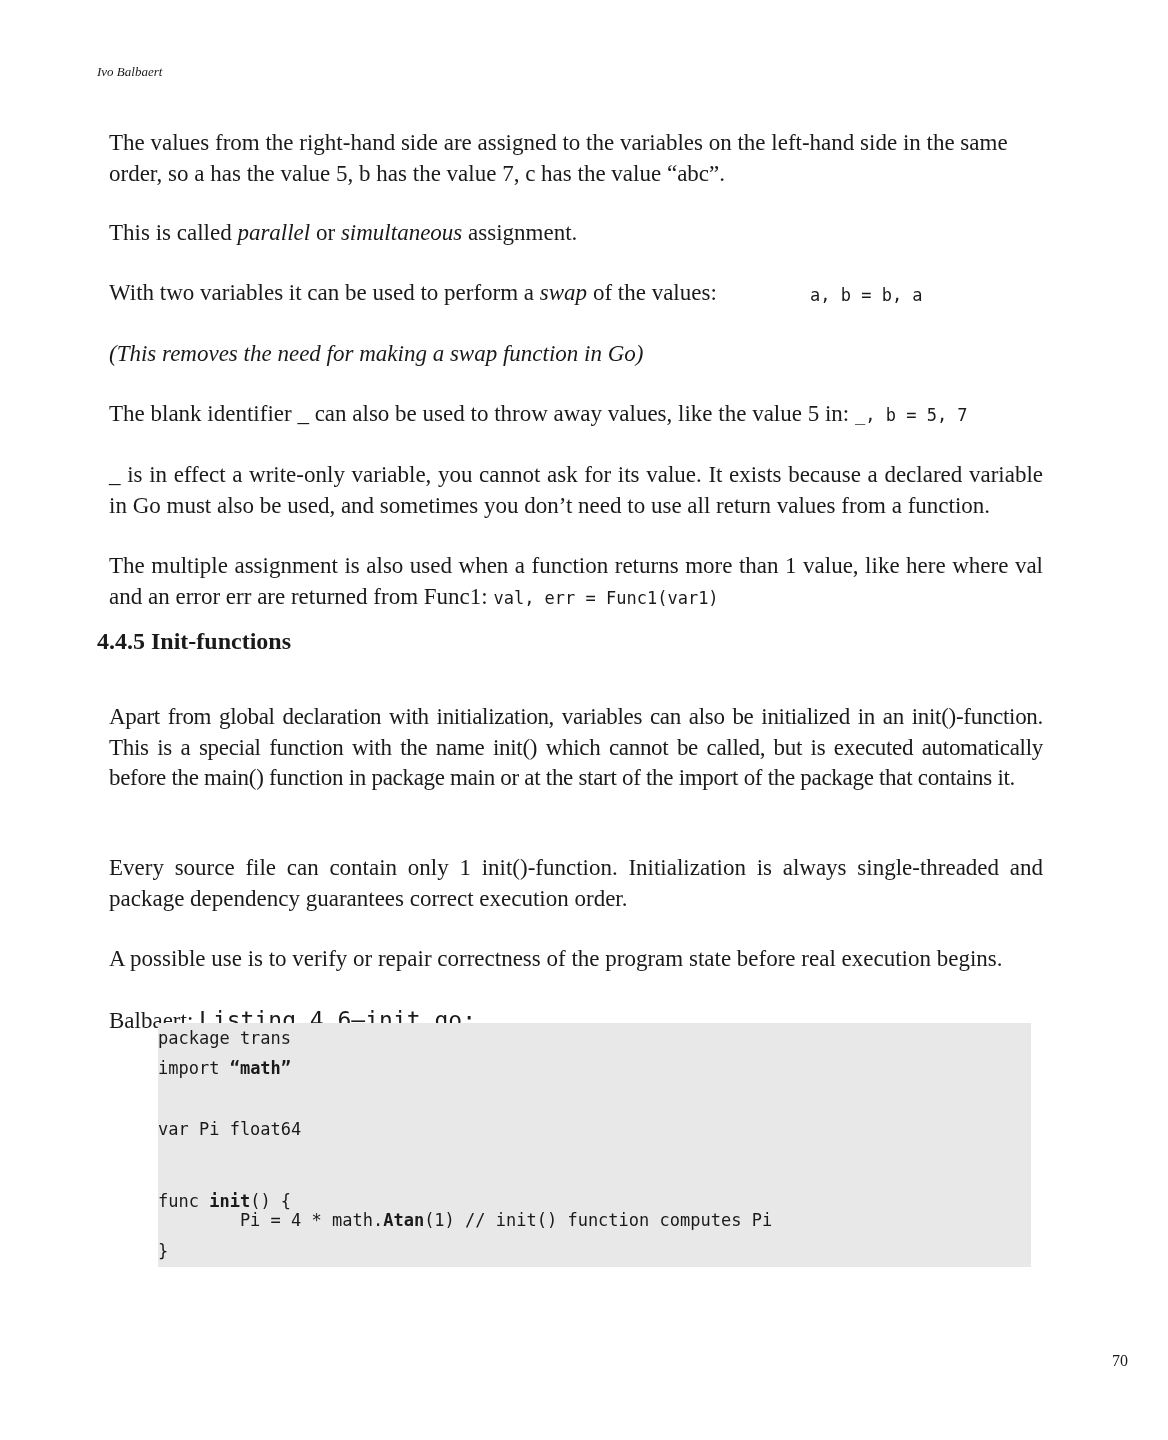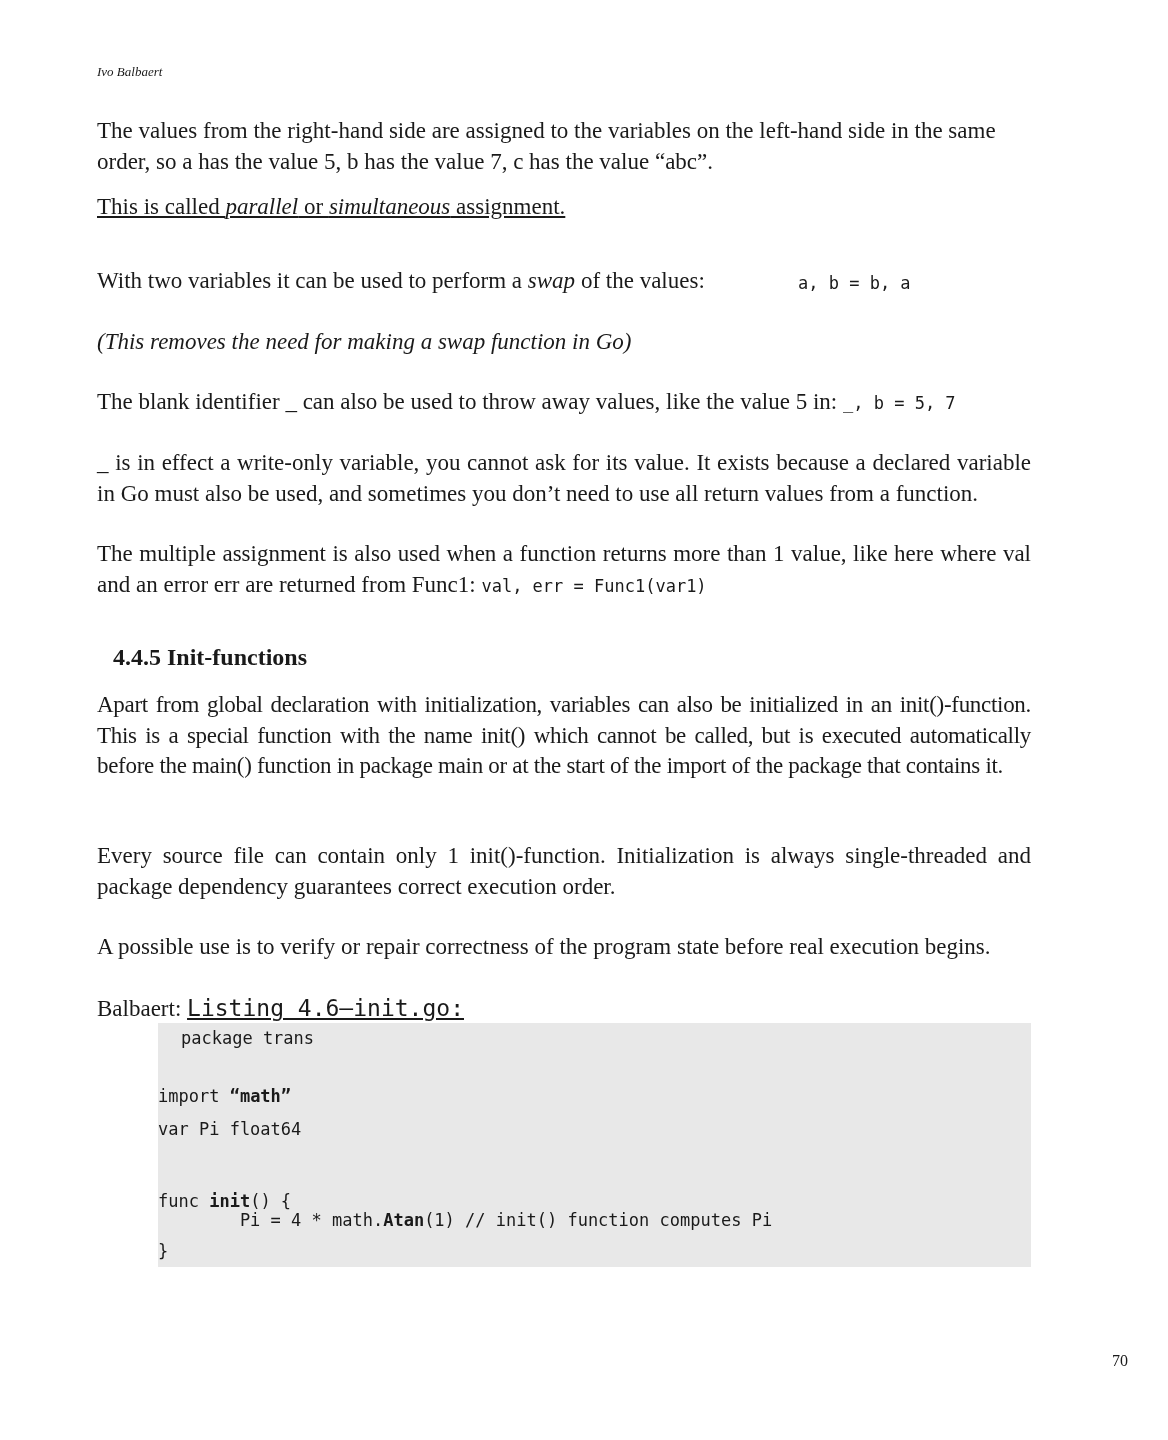--- a/index.html
+++ b/index.html
@@ -1,36 +1,36 @@
 <!DOCTYPE html>
 <html><head>
   <meta charset="utf-8">
   <style>
     html, body { margin: 0; padding: 0; background: #ffffff; }
     body { width: 1168px; height: 1440px; position: relative; overflow: hidden; color: #1a1a1a; }
     .serif { font-family: "Liberation Serif", "DejaVu Serif", serif; }
     .mono { font-family: "DejaVu Sans Mono", "Liberation Mono", monospace; text-align: right; }
     .header { position: absolute; left: 97px; top: 64px; font-size: 13px; font-style: italic; }
-    .p { position: absolute; left: 97px; width: 934px; font-size: 23px; line-height: 30.5px; margin: 0; }
+    .p { position: absolute; left: 97px; width: 934px; font-size: 23px; line-height: 30.5px; margin: 12px; }
     .just { text-align: justify; }
     .code-inline { font-size: 17px; }
-    h3 { position: absolute; left: 97px; top: 628px; font-size: 24px; font-weight: bold; margin: 16px; }
+    h3 { position: absolute; left: 97px; top: 628px; font-size: 24px; font-weight: bold; margin: 0; }
     .listing { text-decoration: underline; font-size: 23px; }
     .codeblock { position: absolute; left: 158px; top: 1023px; width: 873px; height: 244px; background: #e8e8e8; }
     .codeline { position: absolute; left: 0; font-size: 17px; white-space: pre; }
     .pagenum { position: absolute; left: 0; width: 1128px; text-align: right; top: 1352px; font-size: 16px; }
   </style>
 </head>
 <body>
 
 <div class="header serif">Ivo Balbaert</div>
 
 <p class="p serif" style="top:116px;"><span>The values from the right-hand side are assigned to the variables on the left-hand side in the same order, so a has the value 5, b has the value 7, c has the value “abc”.</span></p>
 
-<p class="p serif" style="top:192px;text-decoration:underline;"><span>This is called </span><em>parallel</em><span> or </span><em>simultaneous</em><span> assignment.</span></p>
+<p class="p serif" style="top:206px;"><span>This is called </span><em>parallel</em><span> or </span><em>simultaneous</em><span> assignment.</span></p>
 
 <p class="p serif" style="top:266px;"><span>With two variables it can be used to perform a </span><em>swap</em><span> of the values:</span><span class="mono code-inline" style="position:absolute; left:701px; top:2px;">a, b = b, a</span></p>
 
 <p class="p serif" style="top:327px;font-style:italic;"><span>(This removes the need for making a swap function in Go)</span></p>
 
 <p class="p serif" style="top:387px;"><span>The blank identifier _ can also be used to throw away values, like the value 5 in: </span><span class="mono code-inline">_, b = 5, 7</span></p>
 
 <p class="p serif just" style="top:448px;"><span>_ is in effect a write-only variable, you cannot ask for its value. It exists because a declared variable in Go must also be used, and sometimes you don’t need to use all return values from a function.</span></p>
 
 <p class="p serif just" style="top:539px;"><span>The multiple assignment is also used when a function returns more than 1 value, like here where val and an error err are returned from Func1: </span><span class="mono code-inline">val, err = Func1(var1)</span></p>
@@ -39,21 +39,21 @@
 
 <p class="p serif just" style="top:690px; letter-spacing:-0.3px;"><span>Apart from global declaration with initialization, variables can also be initialized in an init()-function. This is a special function with the name init() which cannot be called, but is executed automatically before the main() function in package main or at the start of the import of the package that contains it.</span></p>
 
 <p class="p serif just" style="top:841px;"><span>Every source file can contain only 1 init()-function. Initialization is always single-threaded and package dependency guarantees correct execution order.</span></p>
 
 <p class="p serif" style="top:932px;"><span>A possible use is to verify or repair correctness of the program state before real execution begins.</span></p>
 
 <p class="p serif" style="top:993px;"><span>Balbaert: </span><span class="mono listing">Listing 4.6—init.go:</span></p>
 
 <div class="codeblock">
-  <div class="codeline mono" style="top:5px;padding-left:23px;"><span>package trans</span></div>
-  <div class="codeline mono" style="top:35px;margin-top:28px;"><span>import </span><b>“math”</b></div>
+  <div class="codeline mono" style="top:5px;"><span>package trans</span></div>
+  <div class="codeline mono" style="top:35px;"><span>import </span><b>“math”</b></div>
   <div class="codeline mono" style="top:96px;"><span>var Pi float64</span></div>
   <div class="codeline mono" style="top:168px;"><span>func </span><b>init</b><span>() {</span></div>
   <div class="codeline mono" style="top:187px;"><span>        Pi = 4 * math.</span><b>Atan</b><span>(1) // init() function computes Pi</span></div>
   <div class="codeline mono" style="top:218px;"><span>}</span></div>
 </div>
 
 <div class="pagenum serif">70</div>
 
 </body></html>

